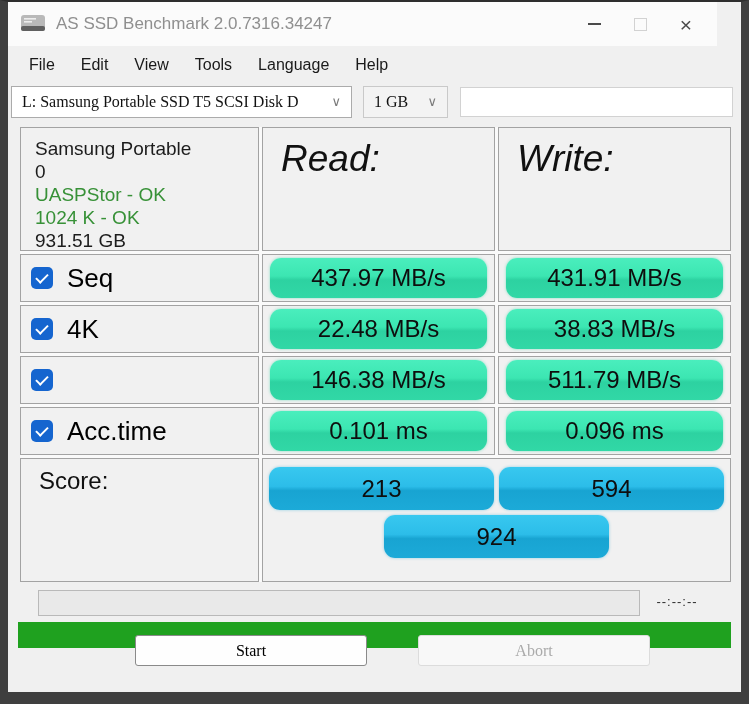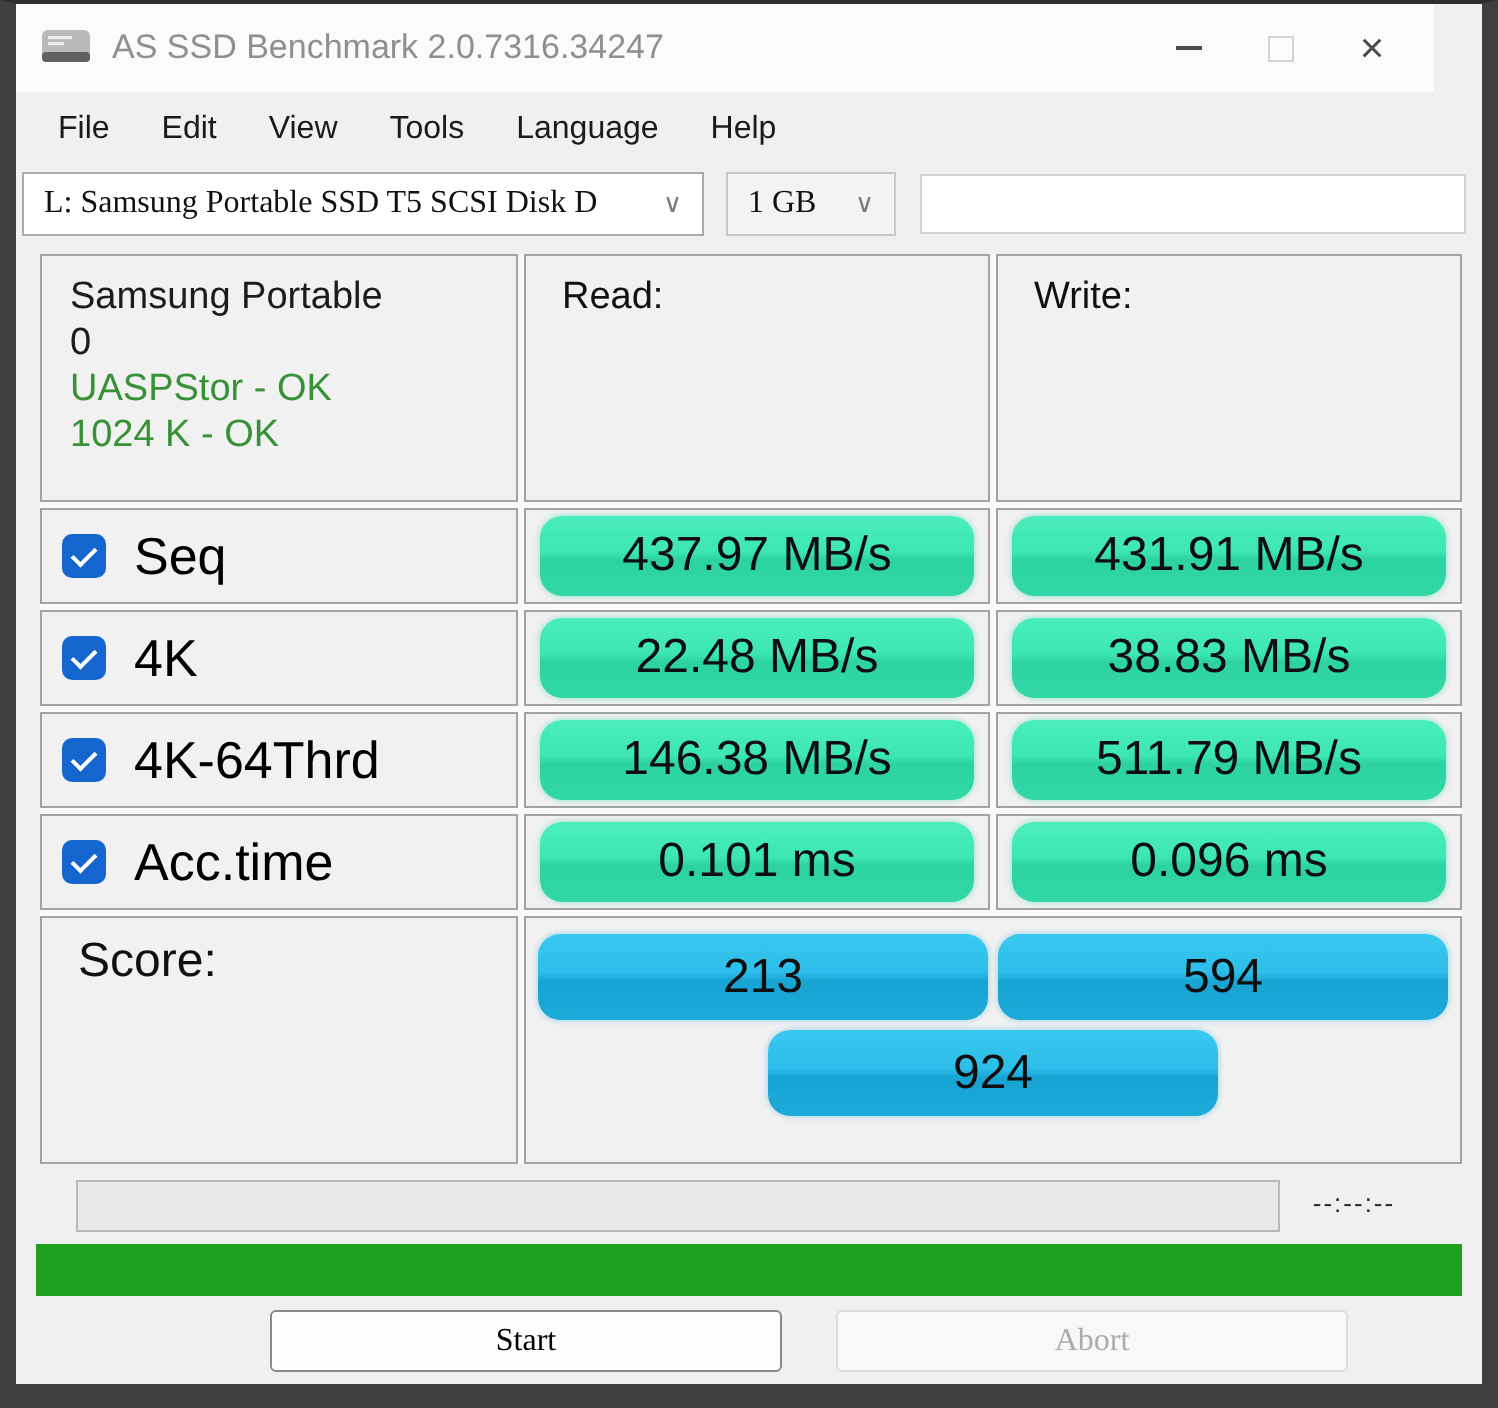--- a/index.html
+++ b/index.html
@@ -28,21 +28,21 @@
   .chev{color:#7a7a7a;font-size:13px;}
   .toolbar-text{position:absolute;left:452px;top:85px;width:273px;height:30px;box-sizing:border-box;
     background:#ffffff;border:1px solid #d2d2d2;font-size:14px;padding:0 6px;outline:none;}
   
   .grid{position:absolute;left:12px;top:125px;width:711px;display:grid;
     grid-template-columns:239px 233px 233px;grid-template-rows:124px 48px 48px 48px 48px 124px;
     gap:3px;background:#fafafa;}
   .cell{background:#f1f1f1;border:1px solid #a3a3a3;box-sizing:border-box;}
   .info-cell{padding:9px 14px;font-size:19px;line-height:23px;color:#1c1c1c;}
   .ok-green{color:#379137;}
-  .head-cell{font-size:19px;color:#111;padding:10px 18px;}
+  .head-cell{font-size:37px;color:#111;padding:10px 18px;font-style:italic;}
   .label-cell{display:flex;align-items:center;padding-left:10px;}
   .checkbox{width:22px;height:22px;border-radius:5px;background:#1565cf;display:flex;align-items:center;justify-content:center;flex:0 0 auto;}
   .check{width:10px;height:5px;border-left:2px solid #fff;border-bottom:2px solid #fff;transform:rotate(-45deg) translate(1px,-1px);}
   .test-label{margin-left:14px;font-size:26px;color:#000;}
   .pill-cell{display:flex;align-items:center;}
   .pill{flex:1;margin:0 7px;height:40px;border-radius:11px;display:flex;align-items:center;justify-content:center;
     font-size:24px;color:#0e0e0e;}
   .pill.green{background:linear-gradient(180deg,#4aeebd 0%,#3ce6b2 45%,#2dd2a1 55%,#31d8a6 100%);
     box-shadow:0 0 3px rgba(46,210,160,0.55);}
   .pill.blue{background:linear-gradient(180deg,#38c8ef 0%,#2cbde9 45%,#18a4d2 55%,#1caad8 100%);
@@ -51,21 +51,21 @@
   .score-label{font-size:24px;color:#111;}
   .score-cell{grid-column:2 / 4;padding:8px 6px 0 6px;display:flex;flex-direction:column;}
   .score-row{display:flex;justify-content:space-between;height:44px;}
   .score-row .pill{flex:0 0 225px;height:43px;margin:0;}
   .score-row.center{justify-content:center;margin-top:4px;}
   
   .progressbar{position:absolute;left:30px;top:588px;width:602px;height:26px;background:#e9e9e9;
     border:1px solid #b9b9b9;box-sizing:border-box;}
   .time-label{position:absolute;left:625px;top:592px;width:88px;text-align:center;font-size:13px;color:#2b2b2b;letter-spacing:1px;}
   .statusbar{position:absolute;left:10px;top:620px;width:713px;height:26px;background:#1fa11f;}
-  .btn{position:absolute;top:653px;width:256px;height:31px;box-sizing:border-box;border-radius:3px;
+  .btn{position:absolute;top:633px;width:232px;height:31px;box-sizing:border-box;border-radius:3px;
     display:flex;align-items:center;justify-content:center;font-family:"Liberation Serif",serif;font-size:16px;}
   .btn.start{left:127px;background:#fefefe;border:1px solid #8a8a8a;color:#000;}
   .btn.abort{left:410px;background:#f8f8f8;border:1px solid #dcdcdc;color:#ababab;}
 </style>
 </head>
 <body>
 
 <div class="window">
 
   <div class="titlebar">
@@ -108,20 +108,21 @@
   </div>
   <input class="toolbar-text" type="text" value="" style="">
 
   <div class="grid">
 
     <div class="cell info-cell">
       <div>Samsung Portable</div>
       <div>0</div>
       <div class="ok-green">UASPStor - OK</div>
       <div class="ok-green">1024 K - OK</div>
+      <div>931.51 GB</div>
     </div>
     <div class="cell head-cell">Read:</div>
     <div class="cell head-cell">Write:</div>
 
     <div class="cell label-cell">
       <span class="checkbox">
           <span class="check"></span>
         </span>
       <span class="test-label">Seq</span>
     </div>
@@ -142,21 +143,20 @@
         <div class="pill green">22.48 MB/s</div>
       </div>
     <div class="cell pill-cell">
         <div class="pill green">38.83 MB/s</div>
       </div>
 
     <div class="cell label-cell">
       <span class="checkbox">
           <span class="check"></span>
         </span>
-      <span class="test-label">4K-64Thrd</span>
     </div>
     <div class="cell pill-cell">
         <div class="pill green">146.38 MB/s</div>
       </div>
     <div class="cell pill-cell">
         <div class="pill green">511.79 MB/s</div>
       </div>
 
     <div class="cell label-cell">
       <span class="checkbox">

